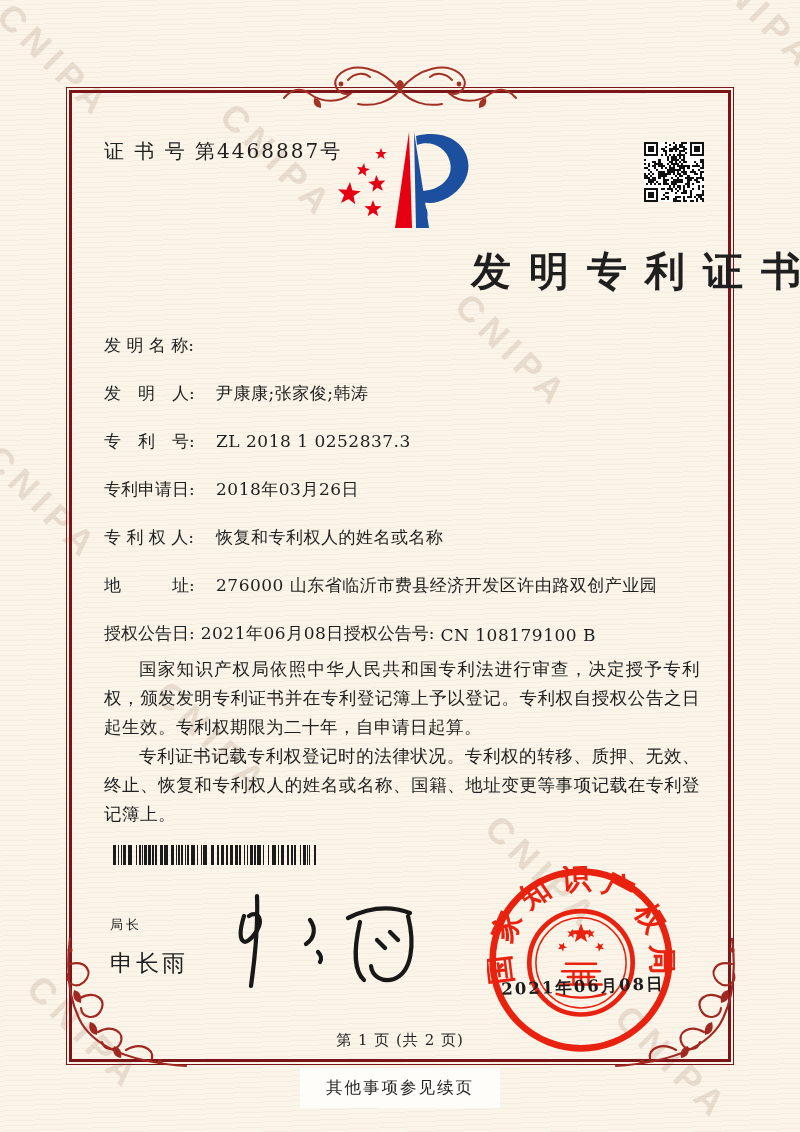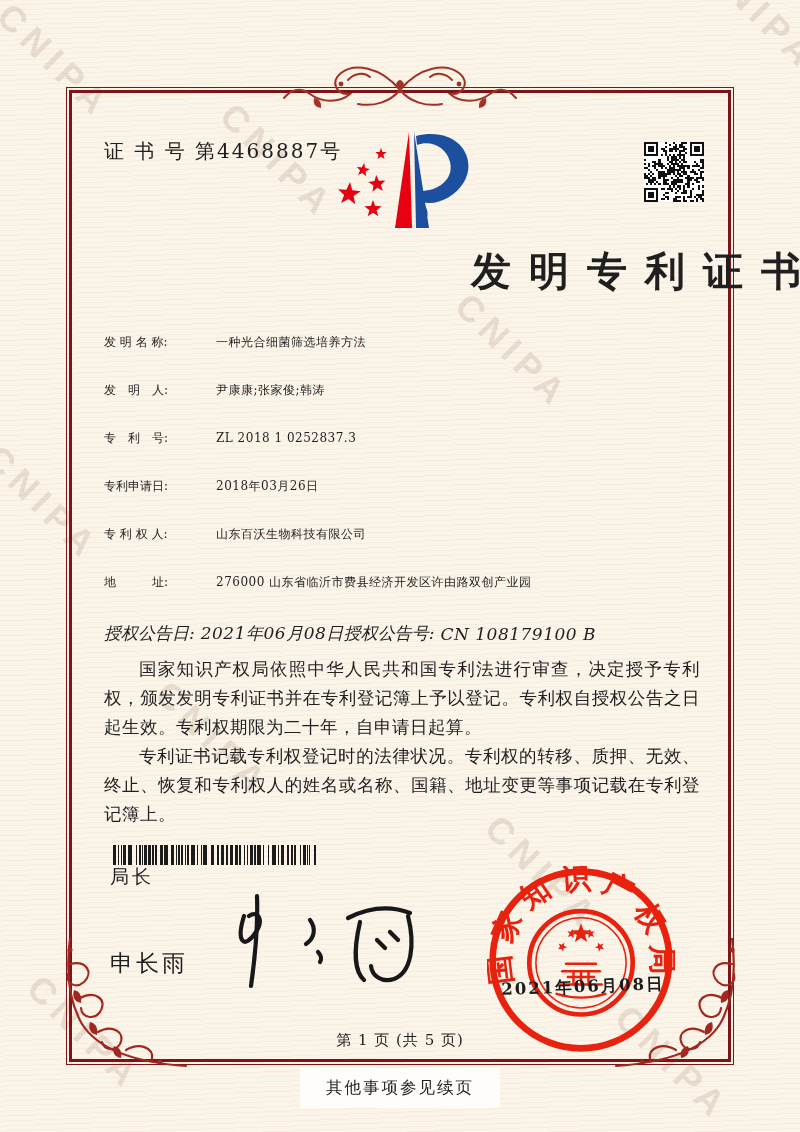--- a/index.html
+++ b/index.html
@@ -30,36 +30,36 @@
   .corner.left { left:56px; top:938px; }
   .corner.right { left:614px; top:938px; transform:scaleX(-1); }
   
   .cert-no { position:absolute; left:104px; top:138px; font-size:20px;
              letter-spacing:2px; white-space:pre; }
   .logo { position:absolute; left:332px; top:124px; }
   .qr { position:absolute; left:644px; top:142px; background:#fff; }
   .title { position:absolute; left:0; top:244px; width:800px; text-align:right;
            font-size:40px; font-weight:bold; letter-spacing:18px; text-indent:18px;margin-left:19px; }
   
-  .fields { position:absolute; left:104px; top:334px; width:600px; font-size:12px; }
+  .fields { position:absolute; left:104px; top:334px; width:600px; font-size:17px; }
   .frow { display:flex; height:24px; margin-bottom:24px; align-items:baseline; }
   .flabel { min-width:106px; white-space:pre; }
   .fvalue { margin-left:6px; white-space:pre; letter-spacing:0.5px; }
   .grant-row { position:absolute; left:104px; top:622px; width:620px; font-size:17px;
                display:flex; }
-  .grant-pair { display:flex; align-items:center;font-style:italic; }
+  .grant-pair { display:flex; align-items:flex-end; }
   .grant-pair.second { }
   
   .body-text { position:absolute; left:104px; top:656px; width:596px;
                font-size:17.5px; line-height:29px; letter-spacing:0.5px; }
   .body-text p { text-indent:2em; text-align:justify;font-family:Liberation Mono, monospace; }
   
   .barcode { position:absolute; left:113px; top:845px; }
   
-  .signer-title { position:absolute; left:110px; top:864px; font-size:19px; letter-spacing:3px; }
+  .signer-title { position:absolute; left:110px; top:916px; font-size:13px; letter-spacing:3px; }
   .signer-name  { position:absolute; left:110px; top:948px; font-size:23px; letter-spacing:3px; }
   .signature { position:absolute; left:222px; top:886px; }
   
   .seal { position:absolute; left:487px; top:866px; width:188px; height:188px; }
   .seal svg { position:absolute; inset:0; }
   .seal-date { position:absolute; left:8px; top:110px; width:176px; text-align:center;
                font-size:16.5px; font-weight:bold; letter-spacing:2px;
                color:#1c1c1c; transform:rotate(-2deg); white-space:nowrap; }
   
   .page-indicator { position:absolute; left:67px; top:1031px; width:666px;
@@ -474,37 +474,36 @@
       <rect x="0" y="22" width="7" height="7" fill="#111"></rect>
       <rect x="1" y="23" width="5" height="5" fill="#fff"></rect>
       <rect x="2" y="24" width="3" height="3" fill="#111"></rect>
     </svg>
 
   <h1 class="title">发明专利证书</h1>
 
   <div class="fields">
     <div class="frow">
       <span class="flabel">发 明 名 称:</span>
-      <span class="fvalue">一种光合细菌筛选培养方法</span>
     </div>
     <div class="frow">
       <span class="flabel">发　明　人:</span>
       <span class="fvalue">尹康康;张家俊;韩涛</span>
     </div>
     <div class="frow">
       <span class="flabel">专　利　号:</span>
       <span class="fvalue">ZL 2018 1 0252837.3</span>
     </div>
     <div class="frow">
       <span class="flabel">专利申请日:</span>
       <span class="fvalue">2018年03月26日</span>
     </div>
     <div class="frow">
       <span class="flabel">专 利 权 人:</span>
-      <span class="fvalue">山东百沃生物科技有限公司</span>
+      <span class="fvalue">恢复和专利权人的姓名或名称</span>
     </div>
     <div class="frow">
       <span class="flabel">地　　　址:</span>
       <span class="fvalue">276000 山东省临沂市费县经济开发区许由路双创产业园</span>
     </div>
   </div>
 
   <div class="grant-row">
     <div class="grant-pair">
       <span class="flabel" style="min-width:auto">授权公告日:</span>
@@ -615,19 +614,19 @@
           <path d="M86,118 L114,118"></path>
           <path d="M78,126 L122,126"></path>
           <path d="M92,112 L92,126 M100,112 L100,126 M108,112 L108,126"></path>
           <path d="M74,136 Q100,144 126,136"></path>
         </g>
       </g>
     </svg>
     <div class="seal-date">2021年06月08日</div>
   </div>
 
-  <div class="page-indicator">第 1 页 (共 5 页)</div>
+  <div class="page-indicator">第 1 页 (共 2 页)</div>
 
   <div class="footer-note-wrap">
     <span class="footer-note">其他事项参见续页</span>
   </div>
 
 </div>
 
 </body></html>

